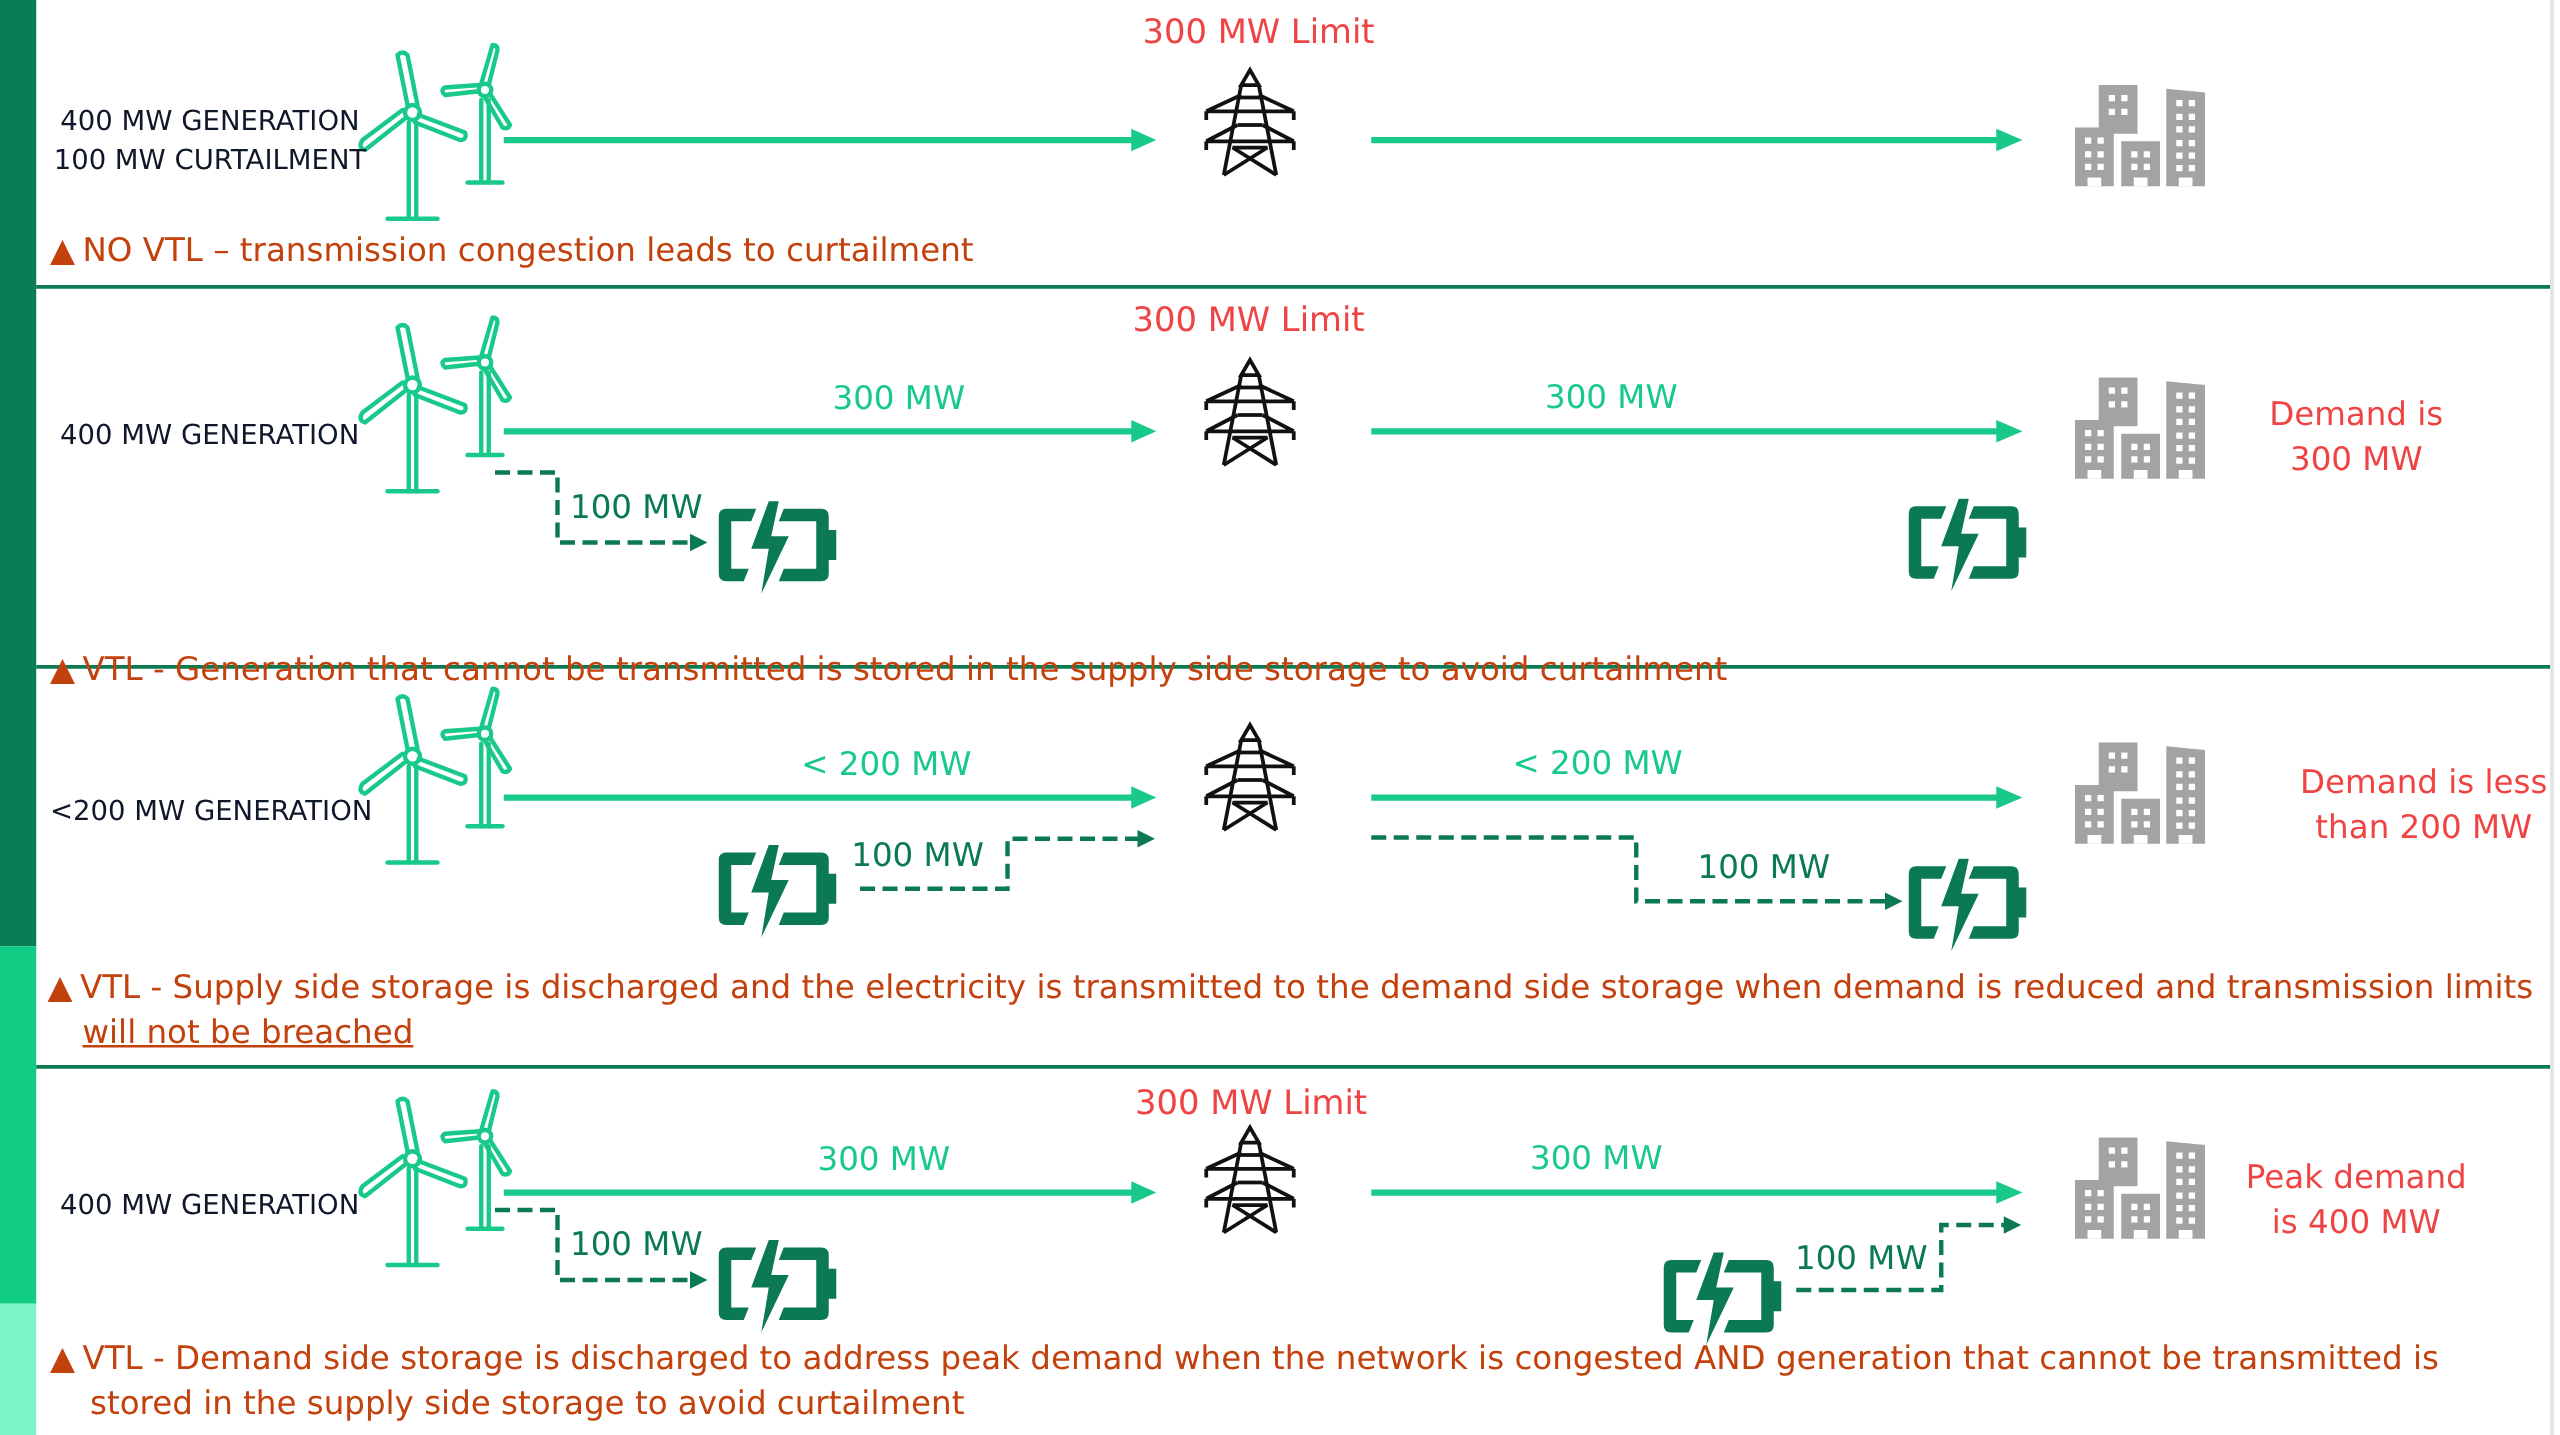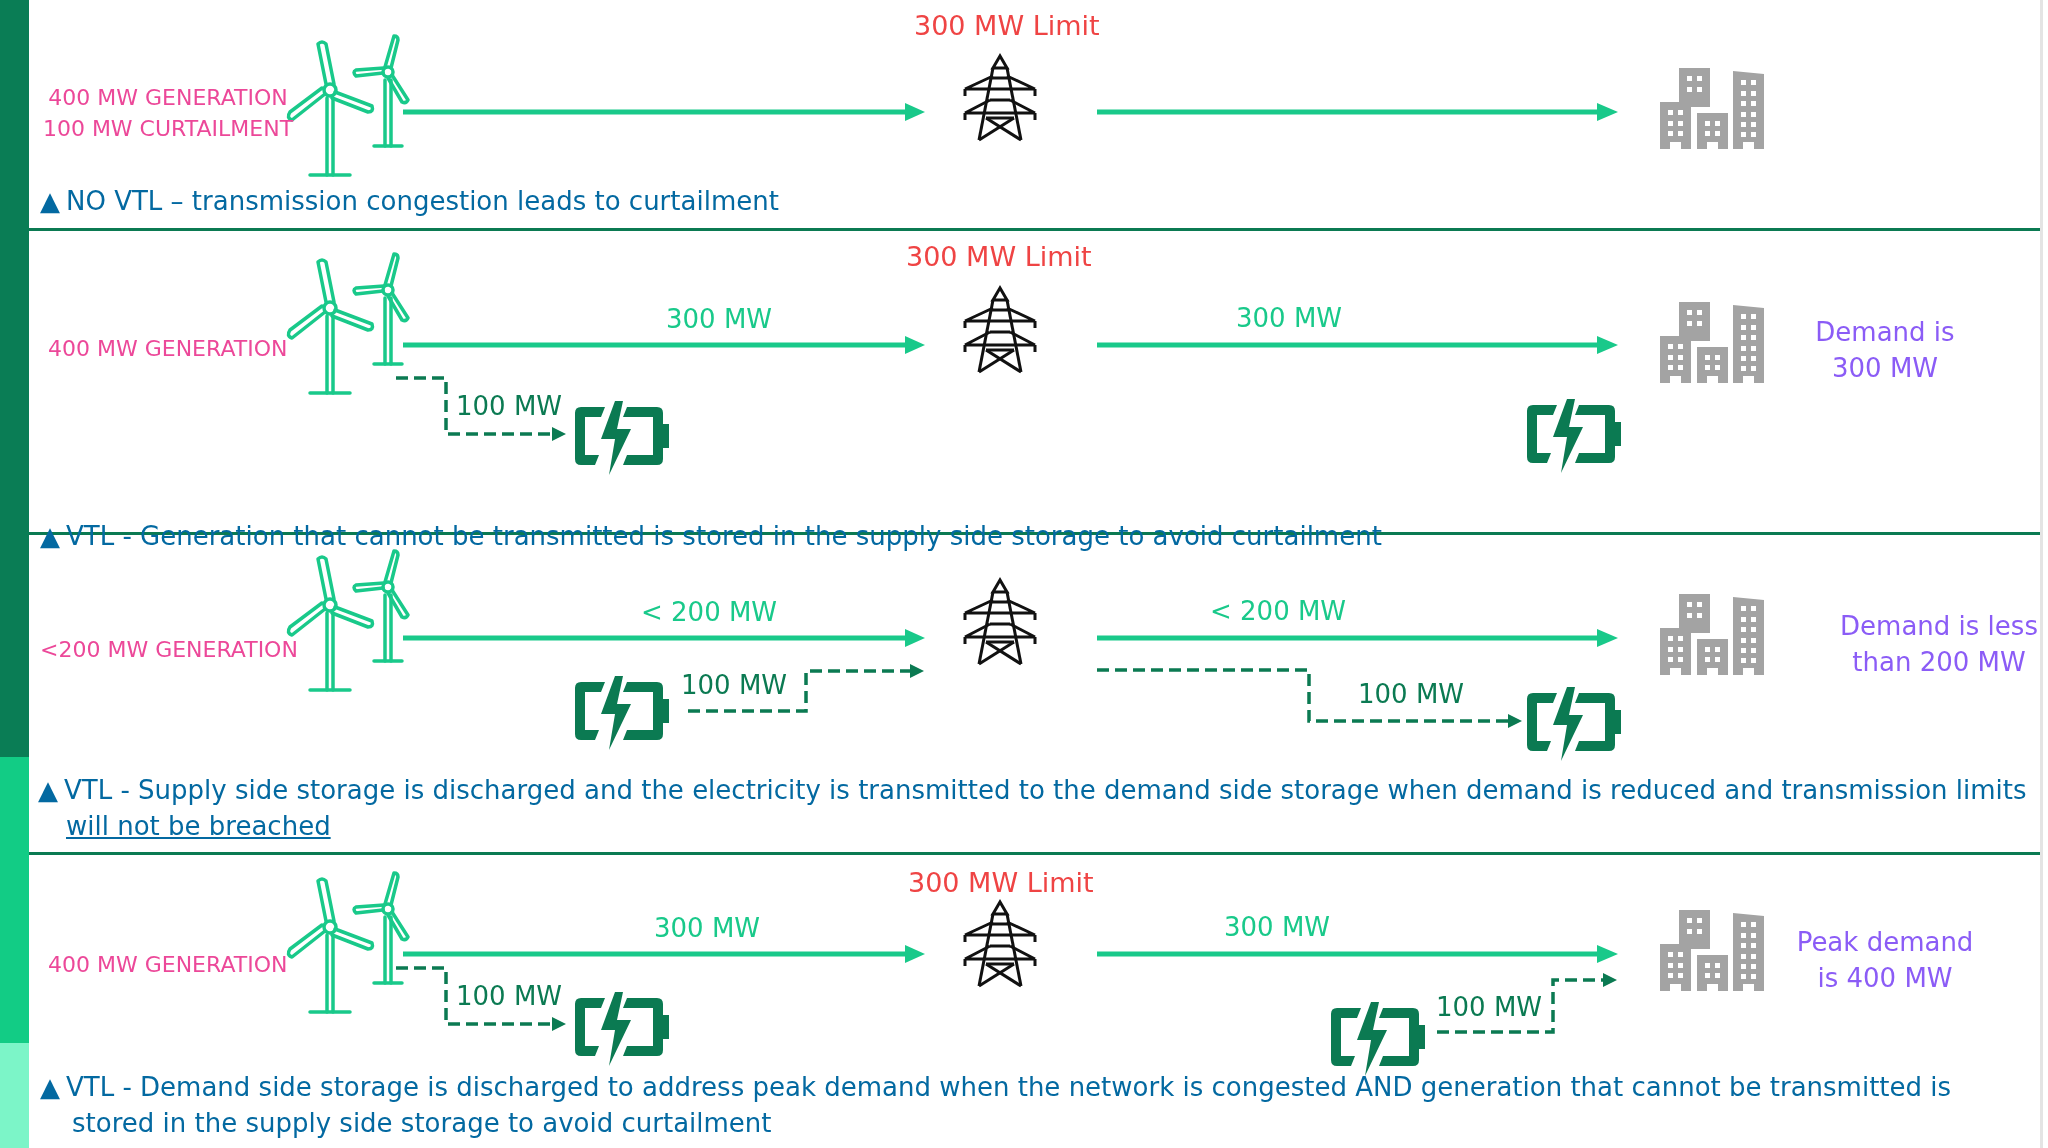--- a/index.html
+++ b/index.html
@@ -1,26 +1,26 @@
 <!DOCTYPE html>
 <html><head>
 <meta charset="utf-8">
 <style>
   html, body { margin:0; padding:0; }
   body { width:2048px; height:1148px; position:relative; overflow:hidden; background:#ffffff; font-family:"DejaVu Sans", sans-serif; }
   .bar-seg { position:absolute; left:0; width:29px; }
   .right-edge { position:absolute; left:2040px; top:0; width:3px; height:1148px; background:#e4e4e4; }
   .divider { position:absolute; left:29px; width:2011px; height:3px; background:#0b7a52; }
   .txt { position:absolute; white-space:nowrap; }
-  .gen { color:#ec4899; font-size:22px; line-height:31px; text-align:center; }
+  .gen { color:#0f172a; font-size:22px; line-height:31px; text-align:center; }
   .flow { color:#19c98a; font-size:26px; }
   .limit { color:#ef4444; font-size:27px; }
   .store { color:#0b7a52; font-size:26px; }
-  .demand { color:#8b5cf6; font-size:26px; line-height:36px; text-align:center; }
-  .caption { color:#0369a1; font-size:26px; line-height:36px; white-space:normal; }
+  .demand { color:#ef4444; font-size:26px; line-height:36px; text-align:center; }
+  .caption { color:#c2410c; font-size:26px; line-height:36px; white-space:normal; }
   .caption .tri { display:inline-block; margin-right:6px; }
   svg.layer { position:absolute; left:0; top:0; }
 </style>
 </head>
 <body>
 
 <div class="bar-seg" style="top:0;height:757px;background:#0a7d55;"></div>
 <div class="bar-seg" style="top:757px;height:286px;background:#12cc85;"></div>
 <div class="bar-seg" style="top:1043px;height:105px;background:#7cf5c8;"></div>
 <div class="right-edge"></div>

